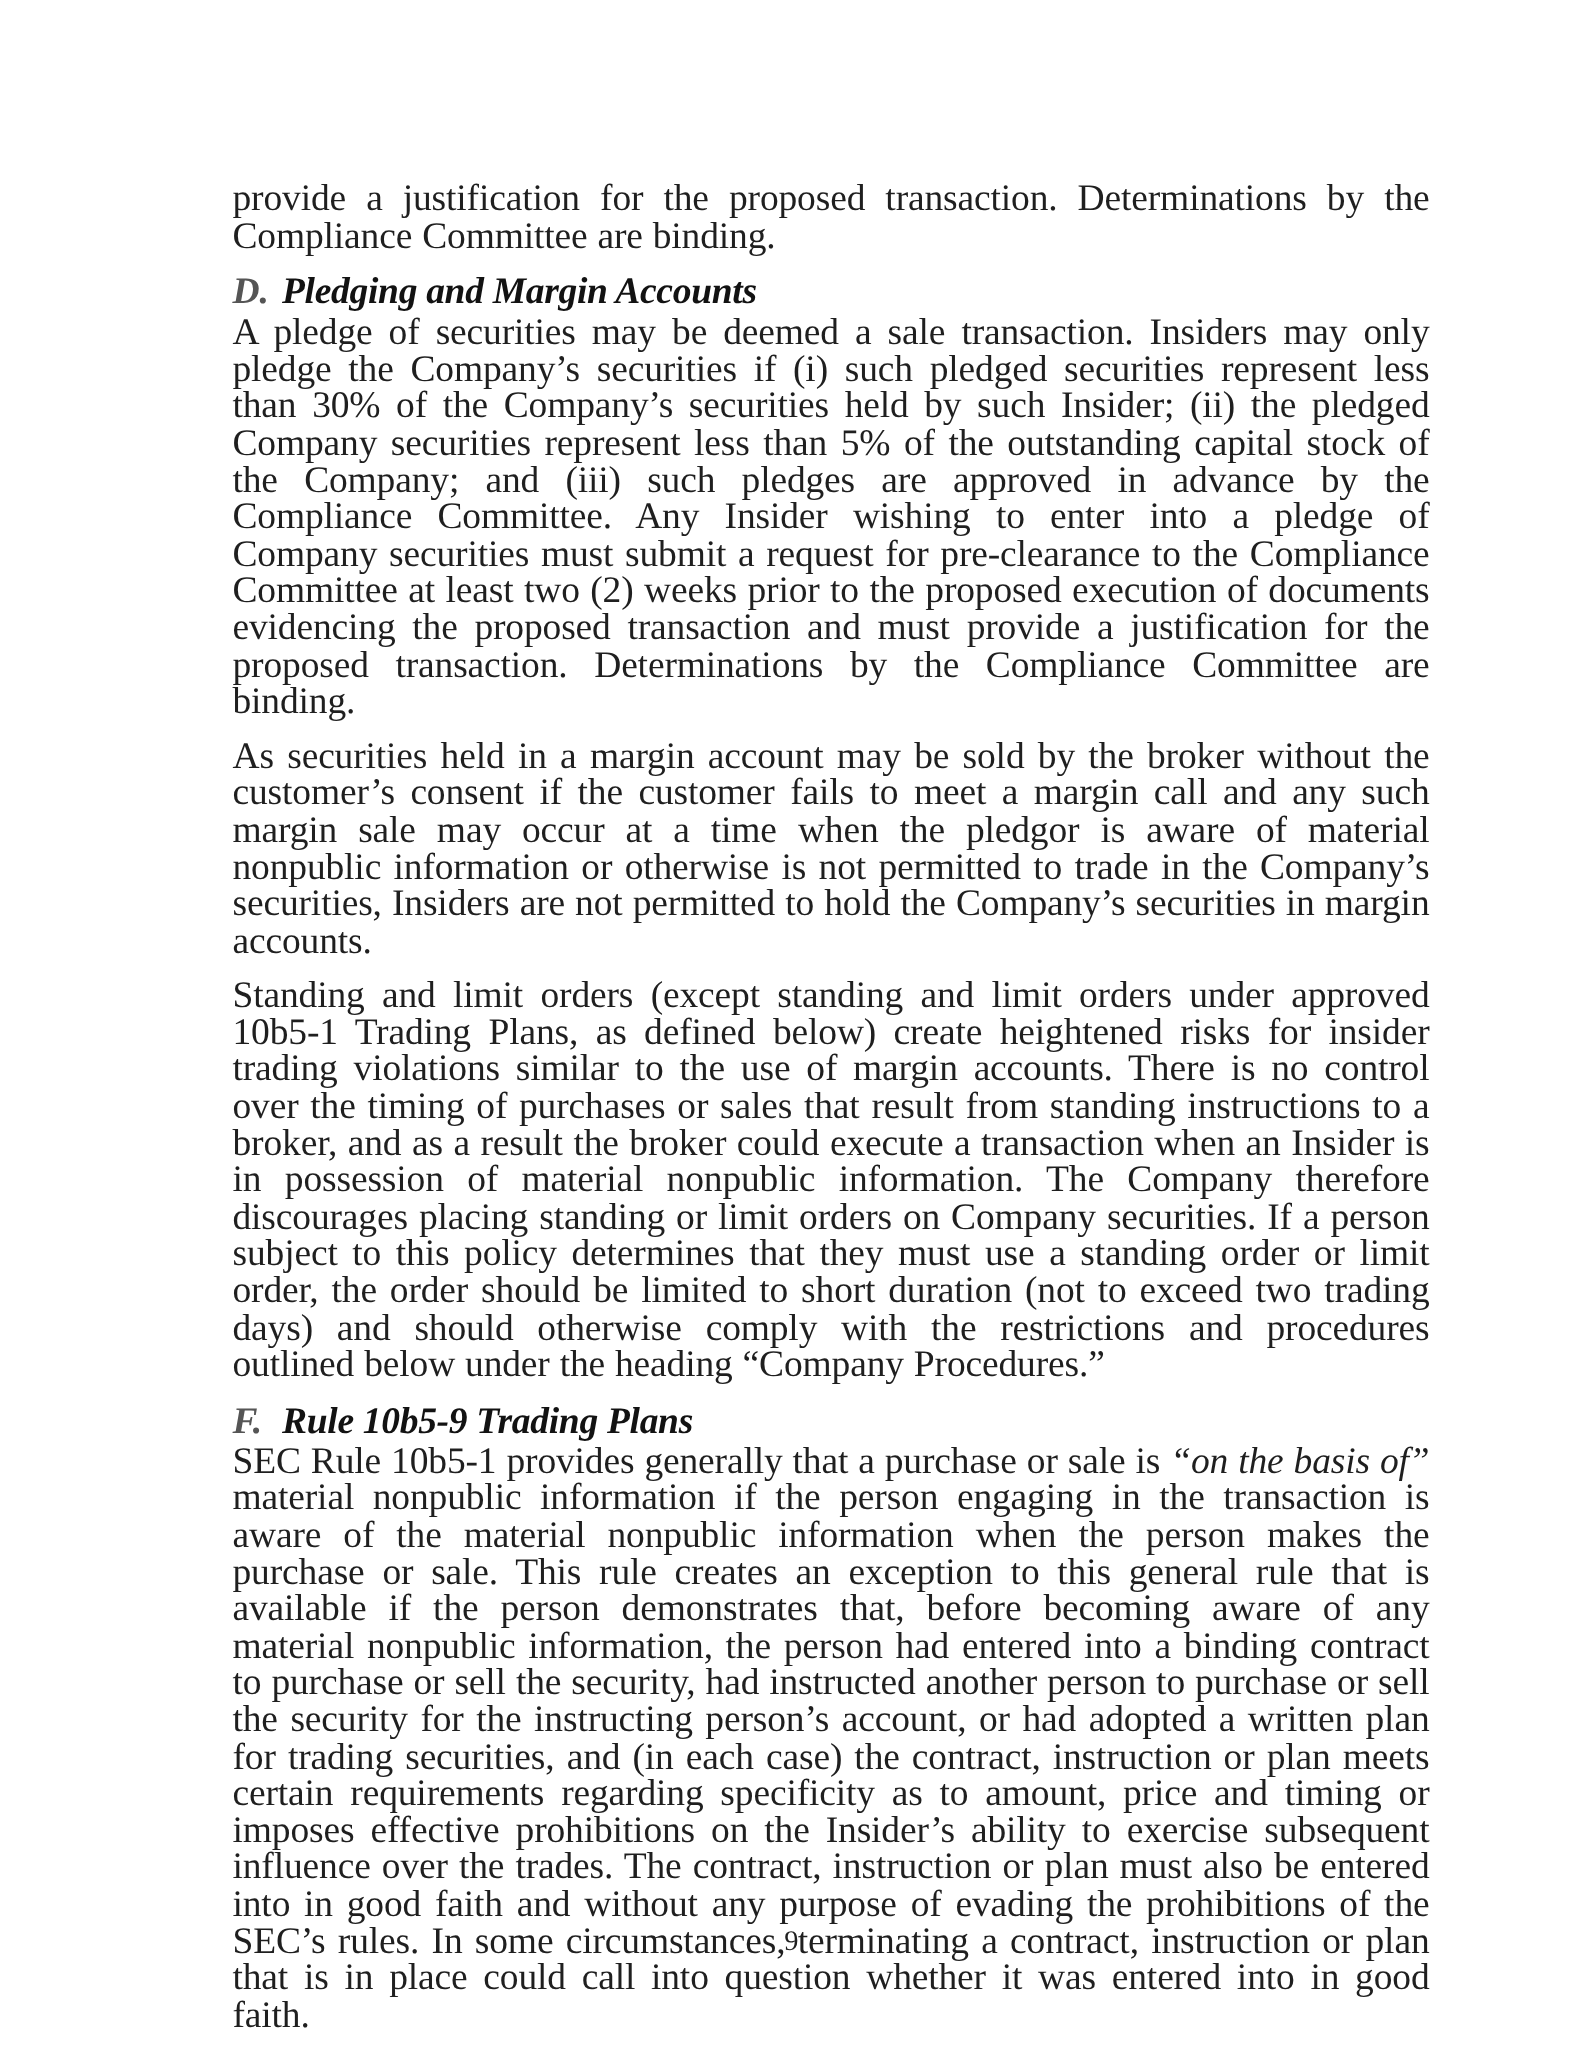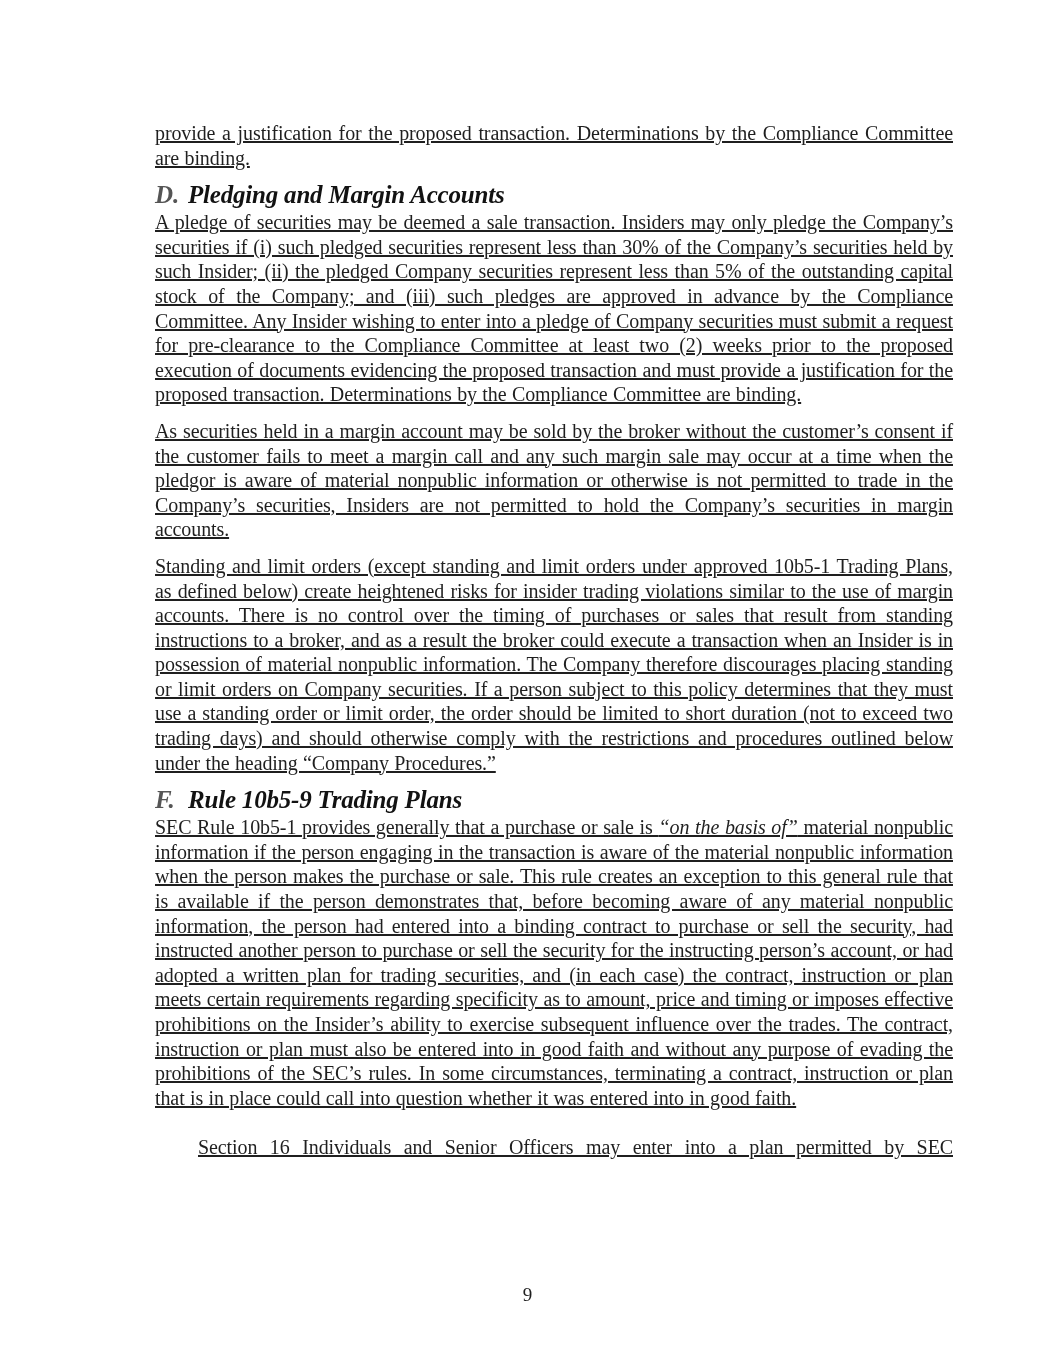--- a/index.html
+++ b/index.html
@@ -17,26 +17,25 @@
     overflow: hidden;
   }
   .content {
     position: absolute;
     left: 155px;
     top: 121px;
     width: 798px;
   }
   p.body-par {
     margin: 0 0 12px 0;
-    font-size: 20px;
+    font-size: 25px;
     line-height: 24.6px;
     text-align: justify;
     letter-spacing: -0.1px;
     word-spacing: 0.5px;
-    text-decoration: underline;
   }
   .heading {
     margin: 9px 0 3px 0;
     font-size: 25px;
     line-height: 25px;
     font-style: italic;
     font-weight: bold;
     white-space: nowrap;
   }
   .heading .hletter {

